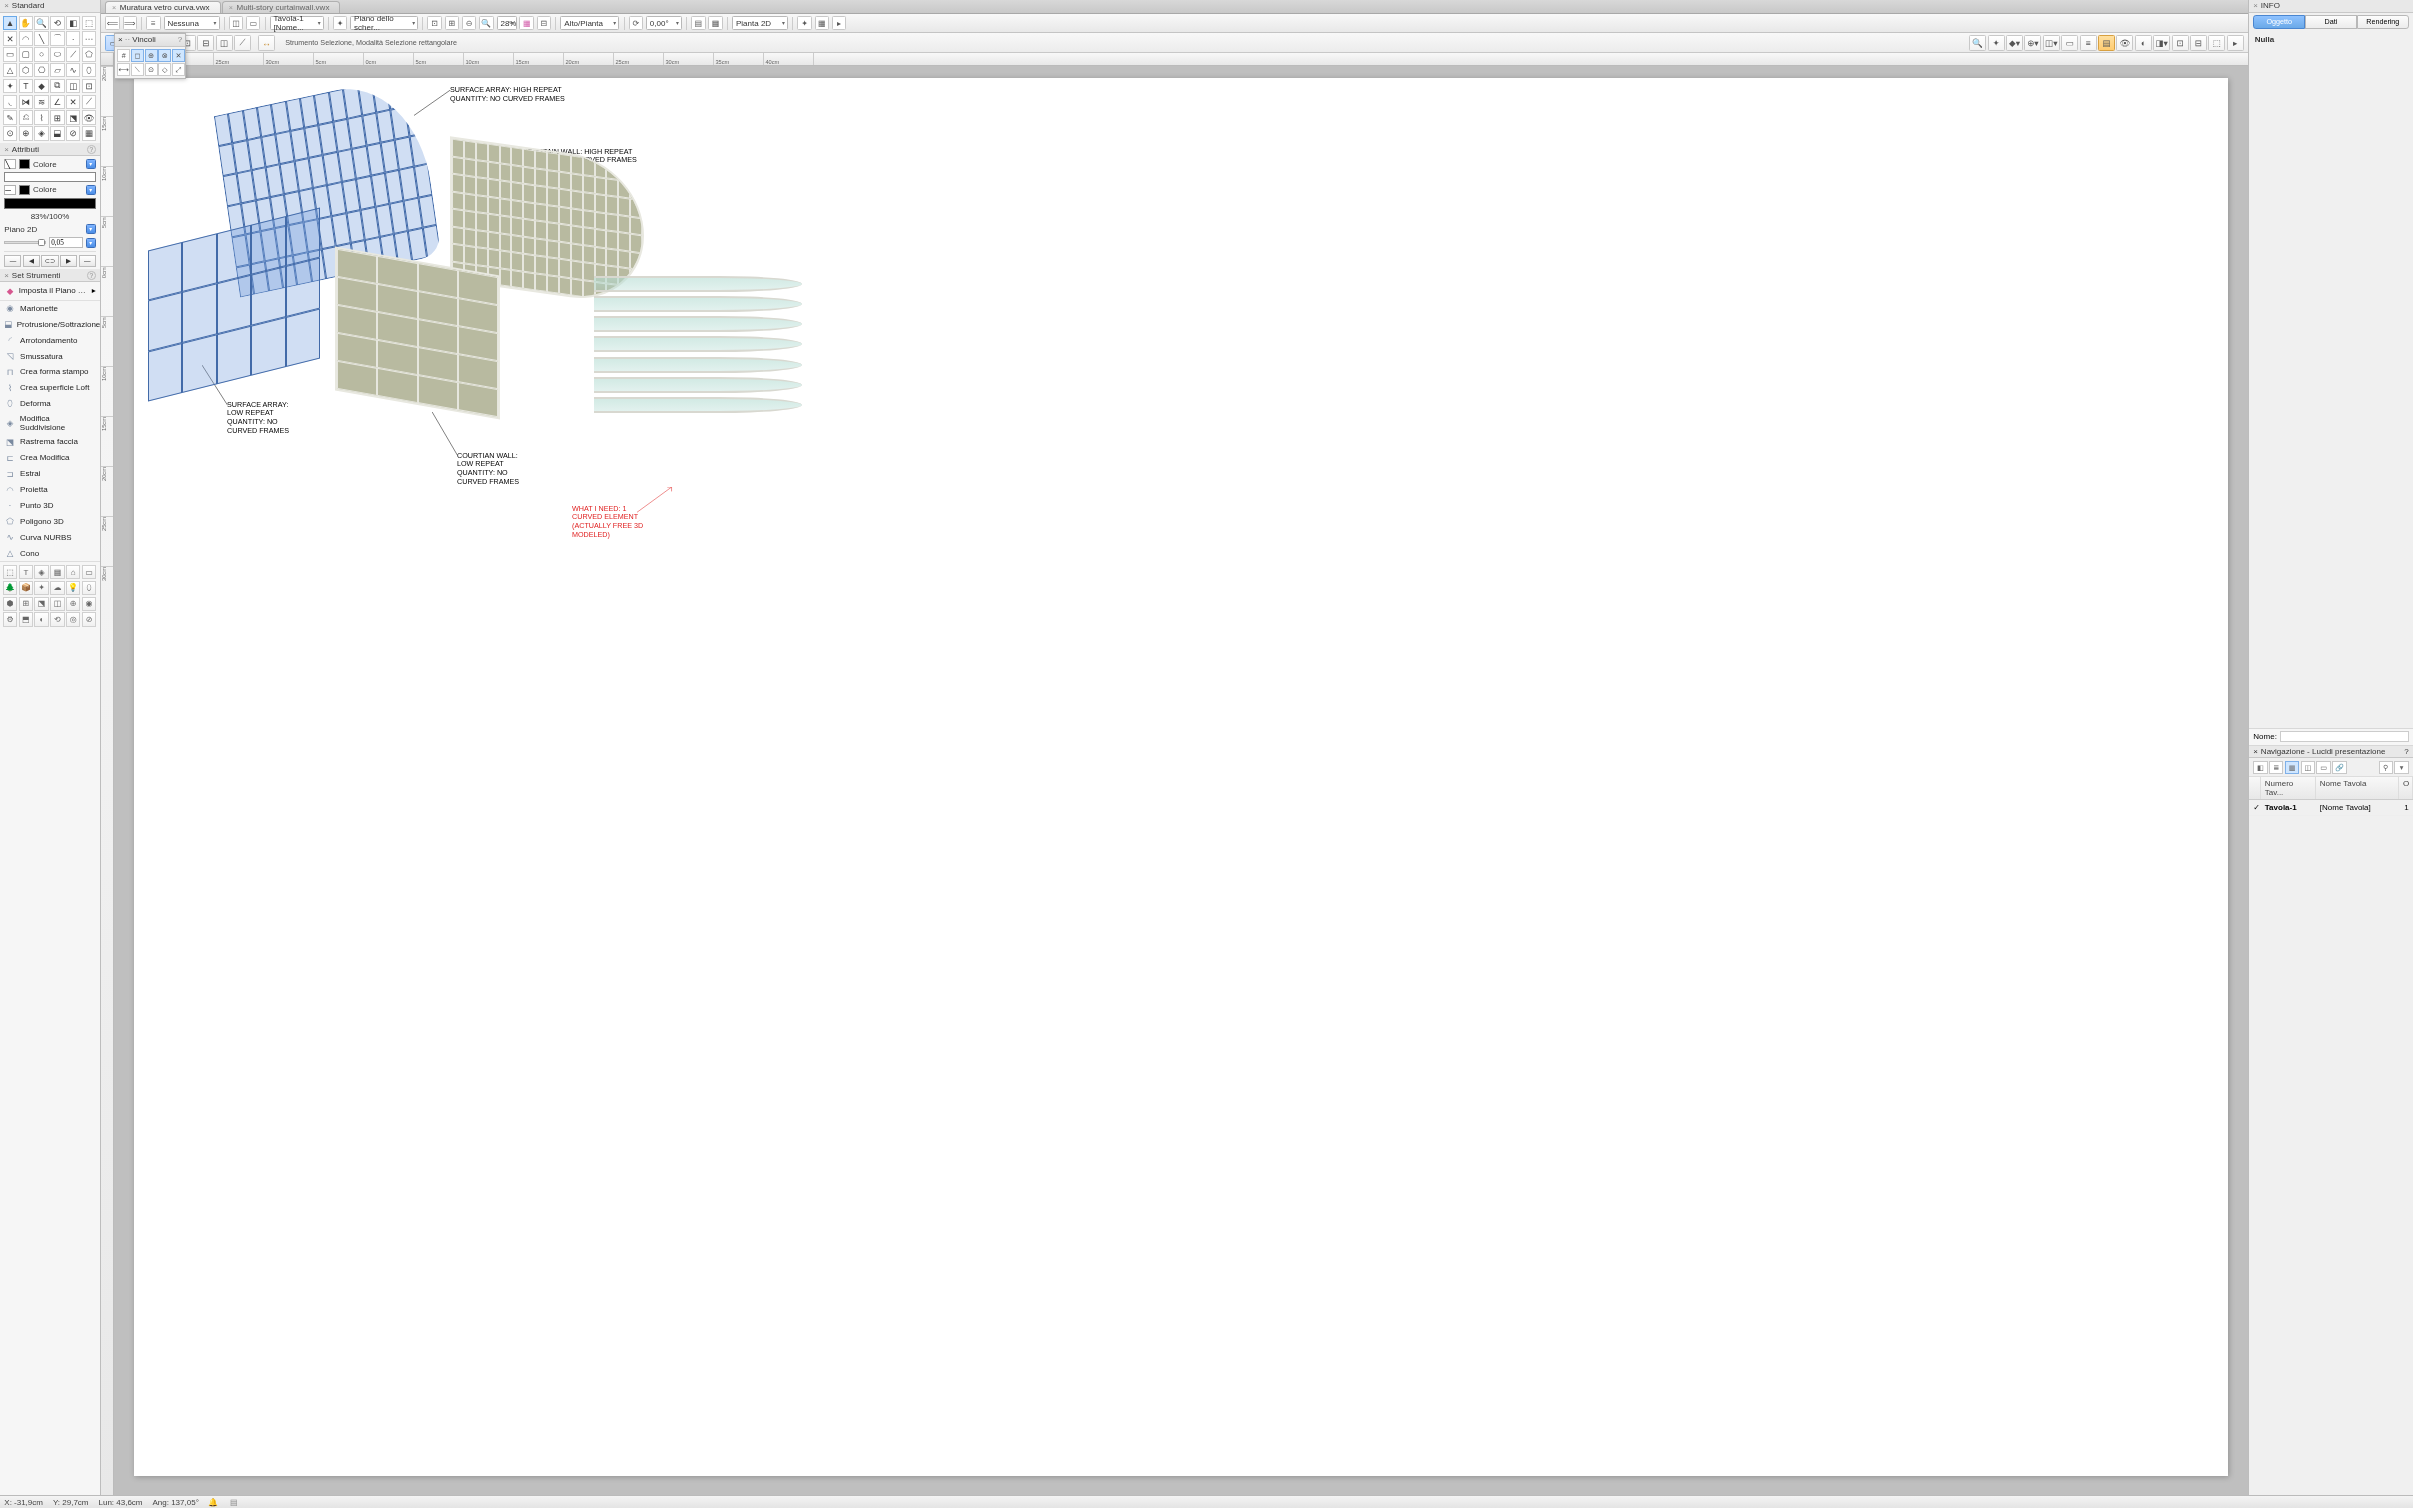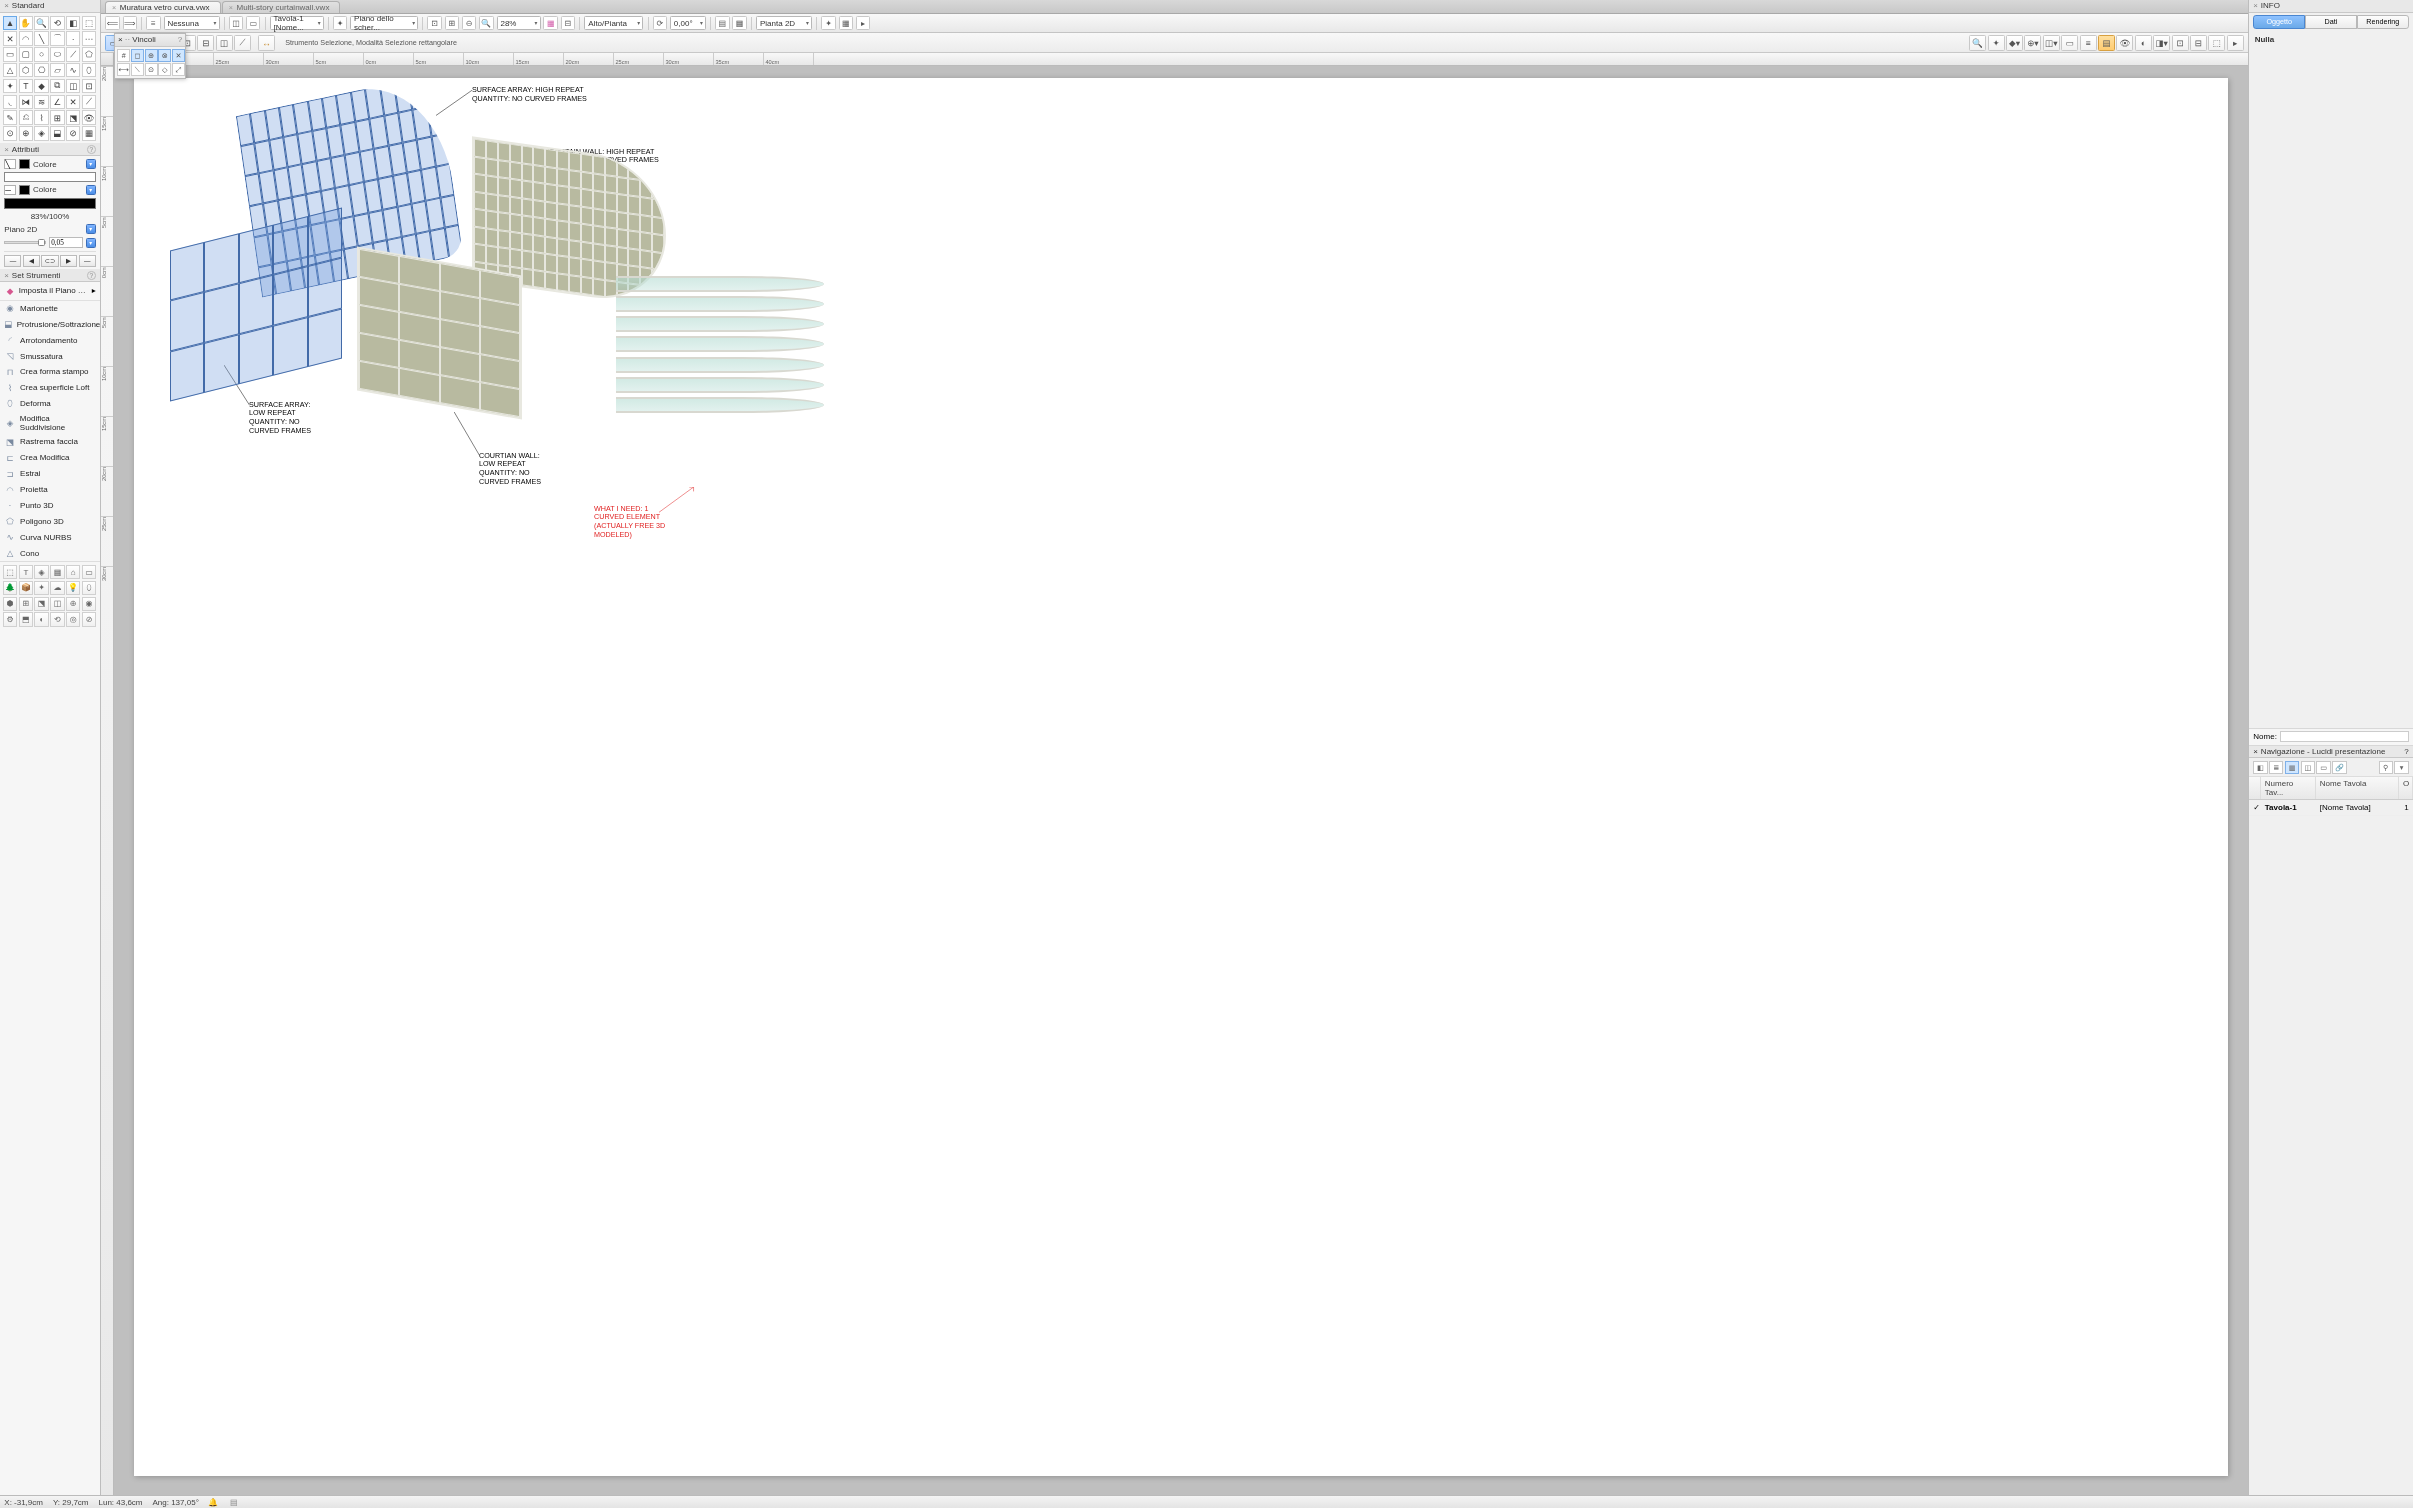--- a/index.html
+++ b/index.html
@@ -50,21 +50,21 @@
 .tabs { display:flex; align-items:flex-end; background:linear-gradient(#d8d8d8,#c8c8c8); border-bottom:0.7px solid #a8a8a8; height:14.4px; padding-left:4.3px; gap:0; }
 .tab { display:flex; align-items:center; gap:3.6px; padding:1.4px 10px 1.4px 5.7px; background:linear-gradient(#f7f7f7,#ececec); border:0.7px solid #b0b0b0; border-bottom:none; border-radius:3.6px 3.6px 0 0; margin-right:1.4px; font-size:8px; color:#333; cursor:pointer; position:relative; }
 .tab.inactive { background:linear-gradient(#e0e0e0,#d0d0d0); color:#666; }
 .tab .tx { font-size:7.2px; color:#999; }
 
 .viewbar { display:flex; align-items:center; gap:2.9px; padding:2.2px 4.3px; background:linear-gradient(#f8f8f8,#e8e8e8); border-bottom:0.7px solid #c4c4c4; height:18.7px; overflow:hidden; }
 .vb-btn { width:14.4px; height:14.4px; border:0.7px solid #c8c8c8; background:#fff; display:flex;align-items:center;justify-content:center;font-size:8px;color:#555;cursor:pointer;border-radius:1.4px; }
 .vb-sep { width:0.7px; height:13px; background:#ccc; margin:0 1.4px; }
 .vb-select { height:14.4px; border:0.7px solid #b8b8b8; background:#fff; font-size:7.2px; padding:0 10px 0 2.9px; color:#333; border-radius:1.4px; position:relative; display:flex; align-items:center; }
 .vb-select::after { content:"▾"; position:absolute; right:2.2px; font-size:5.7px; color:#666; }
-.vb-zoom { width:44px; }
+.vb-zoom { width:20px; }
 
 .modebar { display:flex; align-items:center; gap:2.9px; padding:2.2px 4.3px; background:linear-gradient(#f8f8f8,#ececec); border-bottom:0.7px solid #c8c8c8; height:20px; position:relative; }
 .modebar .mb-left { display:flex; gap:1.4px; }
 .mb-btn { width:17px; height:16px; border:0.7px solid #c8c8c8; background:linear-gradient(#fff,#f2f2f2); display:flex;align-items:center;justify-content:center;font-size:8.6px;color:#555;cursor:pointer;border-radius:1.4px; }
 .mb-btn.active { background:linear-gradient(#d2e6ff,#b8d6ff); border-color:#7fb0e8; }
 .mb-btn.gold { color:#c89038; }
 .modebar .mb-hint { margin-left:7.2px; color:#555; font-size:7.2px; }
 .modebar .mb-right { margin-left:auto; display:flex; gap:1.4px; }
 
 
@@ -77,21 +77,21 @@
 .canvas-wrap { flex:1; display:grid; grid-template-columns:13px 1fr; grid-template-rows:13px 1fr; background:#bfbfbf; position:relative; min-height:0; }
 .ruler-corner { background:linear-gradient(#f0f0f0,#e0e0e0); border-right:0.7px solid #bbb; border-bottom:0.7px solid #bbb; }
 .ruler-h { background:linear-gradient(#f8f8f8,#e8e8e8); border-bottom:0.7px solid #bbb; display:flex; overflow:hidden; }
 .ruler-h .tick { flex:0 0 auto; width:50px; height:100%; border-right:0.7px solid #ccc; font-size:5.7px; color:#666; padding-left:1.4px; display:flex; align-items:flex-end; }
 .ruler-v { background:linear-gradient(#f8f8f8,#e8e8e8); border-right:0.7px solid #bbb; display:flex; flex-direction:column; overflow:hidden; }
 .ruler-v .tick { flex:0 0 auto; height:50px; width:100%; border-bottom:0.7px solid #ccc; font-size:5.7px; color:#666; writing-mode:vertical-rl; transform:rotate(180deg); padding-top:1.4px; display:flex; justify-content:flex-end; }
 .canvas { background:#bfbfbf; position:relative; overflow:hidden; }
 .page { position:absolute; left:20px; top:11.5px; right:20px; bottom:18.7px; background:#fff; box-shadow:1.4px 1.4px 5.7px rgba(0,0,0,0.25); }
 
 
-.drawing { position:absolute; inset:0;margin-left:22px; }
+.drawing { position:absolute; inset:0; }
 .ann { position:absolute; font-family:Arial,sans-serif; font-size:7.2px; color:#000; line-height:1.2; max-width:144px; }
 .ann.red { color:#e02020; }
 .leader { position:absolute; }
 
 .wall { position:absolute; }
 .glassgrid { display:grid; }
 .glassgrid .cell { border:0.7px solid #426aa8; background:rgba(120,160,220,0.35); }
 .olivegrid { display:grid; }
 .olivegrid .cell { border:0.7px solid #e6e6de; background:#b8baa0; }
 .tealwall { display:flex; flex-direction:column; gap:4.3px; }

